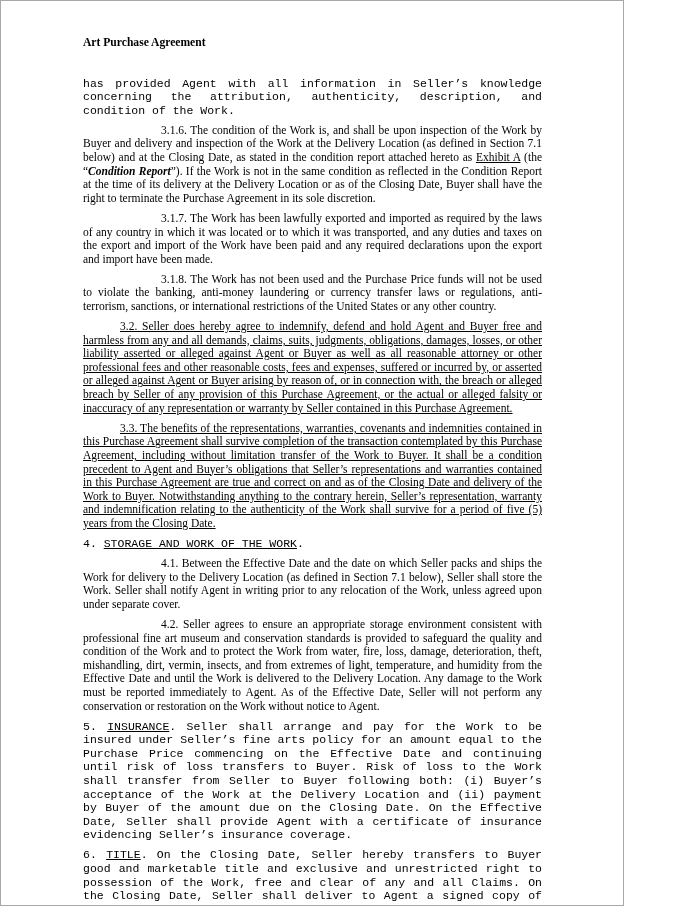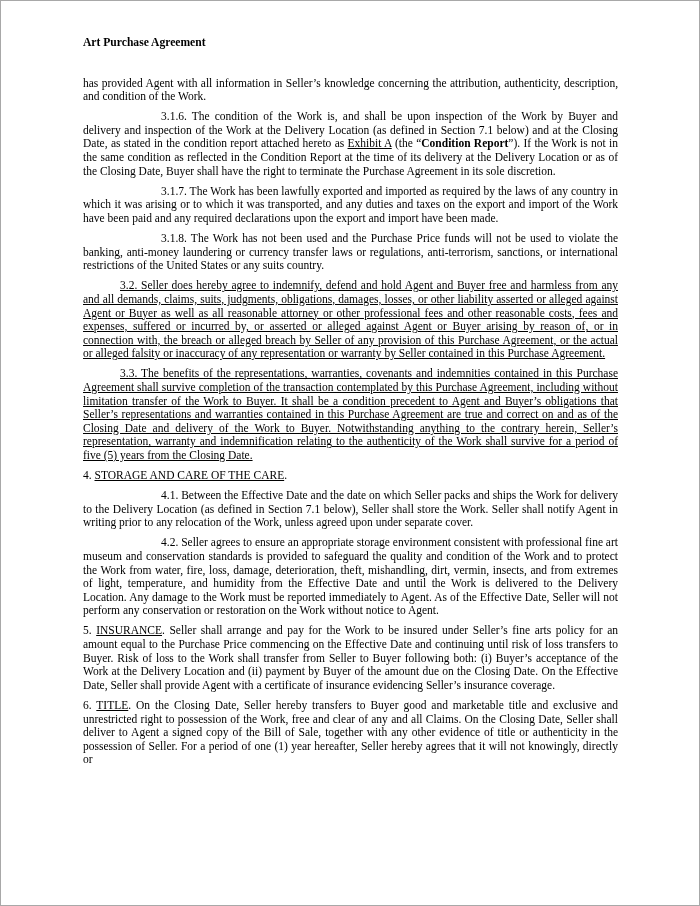--- a/index.html
+++ b/index.html
@@ -8,21 +8,21 @@
     background: #ffffff;
   }
   body {
     width: 700px;
     height: 906px;
     font-family: "Liberation Serif", "DejaVu Serif", serif;
     color: #000000;
   }
   .page {
     box-sizing: border-box;
-    width: 700px;
+    width: 624px;
     height: 906px;
     background: #ffffff;
     border: 1px solid #a8a8a8;
     padding: 35px 81px 30px 82px;
     overflow: hidden;
   }
   .doc-header {
     font-size: 11.6px;
     font-weight: bold;
     line-height: 13.6px;
@@ -30,39 +30,39 @@
   }
   .doc-header div {
     white-space: nowrap;
   }
   .body-text p {
     margin: 0 0 6.5px 0;
     font-size: 11.5px;
     line-height: 13.6px;
     text-align: justify;
   }
-  p.indent-none  { text-indent: 0; }
+  p.indent-none  { text-indent: 0; font-family: Liberation Mono, monospace; }
   p.indent-small { text-indent: 37px; text-decoration: underline; }
   p.indent-large { text-indent: 78px; }
   .run-underline  { text-decoration: underline; }
-  .run-bolditalic { font-weight: bold; }
+  .run-bolditalic { font-weight: bold; font-style: italic; }
 </style>
 </head>
 <body>
 
 <div class="page">
   <div class="doc-header">
     <div>Art Purchase Agreement</div>
   </div>
   <div class="body-text">
       <p class="indent-none"><span>has provided Agent with all information in Seller’s knowledge concerning the attribution, authenticity, description, and condition of the Work.</span></p>
       <p class="indent-large"><span>3.1.6. The condition of the Work is, and shall be upon inspection of the Work by Buyer and delivery and inspection of the Work at the Delivery Location (as defined in Section 7.1 below) and at the Closing Date, as stated in the condition report attached hereto as </span><span class="run-underline">Exhibit A</span><span> (the “</span><span class="run-bolditalic">Condition Report</span><span>”).  If the Work is not in the same condition as reflected in the Condition Report at the time of its delivery at the Delivery Location or as of the Closing Date, Buyer shall have the right to terminate the Purchase Agreement in its sole discretion.</span></p>
-      <p class="indent-large"><span>3.1.7. The Work has been lawfully exported and imported as required by the laws of any country in which it was arising or to which it was transported, and any duties and taxes on the export and import of the Work have been paid and any required declarations upon the export and import have been made.</span></p>
-      <p class="indent-large"><span>3.1.8.  The Work has not been used and the Purchase Price funds will not be used to violate the banking, anti-money laundering or currency transfer laws or regulations, anti-terrorism, sanctions, or international restrictions of the United States or any suits country.</span></p>
+      <p class="indent-large"><span>3.1.7. The Work has been lawfully exported and imported as required by the laws of any country in which it was located or to which it was transported, and any duties and taxes on the export and import of the Work have been paid and any required declarations upon the export and import have been made.</span></p>
+      <p class="indent-large"><span>3.1.8.  The Work has not been used and the Purchase Price funds will not be used to violate the banking, anti-money laundering or currency transfer laws or regulations, anti-terrorism, sanctions, or international restrictions of the United States or any other country.</span></p>
       <p class="indent-small"><span>3.2. Seller does hereby agree to indemnify, defend and hold Agent and Buyer free and harmless from any and all demands, claims, suits, judgments, obligations, damages, losses, or other liability asserted or alleged against Agent or Buyer as well as all reasonable attorney or other professional fees and other reasonable costs, fees and expenses, suffered or incurred by, or asserted or alleged against Agent or Buyer arising by reason of, or in connection with, the breach or alleged breach by Seller of any provision of this Purchase Agreement, or the actual or alleged falsity or inaccuracy of any representation or warranty by Seller contained in this Purchase Agreement.</span></p>
       <p class="indent-small"><span>3.3. The benefits of the representations, warranties, covenants and indemnities contained in this Purchase Agreement shall survive completion of the transaction contemplated by this Purchase Agreement, including without limitation transfer of the Work to Buyer. It shall be a condition precedent to Agent and Buyer’s obligations that Seller’s representations and warranties contained in this Purchase Agreement are true and correct on and as of the Closing Date and delivery of the Work to Buyer. Notwithstanding anything to the contrary herein, Seller’s representation, warranty and indemnification relating to the authenticity of the Work shall survive for a period of five (5) years from the Closing Date.</span></p>
-      <p class="indent-none"><span>4. </span><span class="run-underline">STORAGE AND CARE OF THE CARE</span><span>.</span></p>
+      <p class="indent-none"><span>4. </span><span class="run-underline">STORAGE AND WORK OF THE WORK</span><span>.</span></p>
       <p class="indent-large"><span>4.1. Between the Effective Date and the date on which Seller packs and ships the Work for delivery to the Delivery Location (as defined in Section 7.1 below), Seller shall store the Work. Seller shall notify Agent in writing prior to any relocation of the Work, unless agreed upon under separate cover.</span></p>
       <p class="indent-large"><span>4.2. Seller agrees to ensure an appropriate storage environment consistent with professional fine art museum and conservation standards is provided to safeguard the quality and condition of the Work and to protect the Work from water, fire, loss, damage, deterioration, theft, mishandling, dirt, vermin, insects, and from extremes of light, temperature, and humidity from the Effective Date and until the Work is delivered to the Delivery Location. Any damage to the Work must be reported immediately to Agent. As of the Effective Date, Seller will not perform any conservation or restoration on the Work without notice to Agent.</span></p>
       <p class="indent-none"><span>5. </span><span class="run-underline">INSURANCE</span><span>. Seller shall arrange and pay for the Work to be insured under Seller’s fine arts policy for an amount equal to the Purchase Price commencing on the Effective Date and continuing until risk of loss transfers to Buyer. Risk of loss to the Work shall transfer from Seller to Buyer following both: (i) Buyer’s acceptance of the Work at the Delivery Location and (ii) payment by Buyer of the amount due on the Closing Date. On the Effective Date, Seller shall provide Agent with a certificate of insurance evidencing Seller’s insurance coverage.</span></p>
       <p class="indent-none"><span>6. </span><span class="run-underline">TITLE</span><span>. On the Closing Date, Seller hereby transfers to Buyer good and marketable title and exclusive and unrestricted right to possession of the Work, free and clear of any and all Claims. On the Closing Date, Seller shall deliver to Agent a signed copy of the Bill of Sale, together with any other evidence of title or authenticity in the possession of Seller. For a period of one (1) year hereafter, Seller hereby agrees that it will not knowingly, directly or</span></p>
     </div>
 </div>
 
 </body></html>

